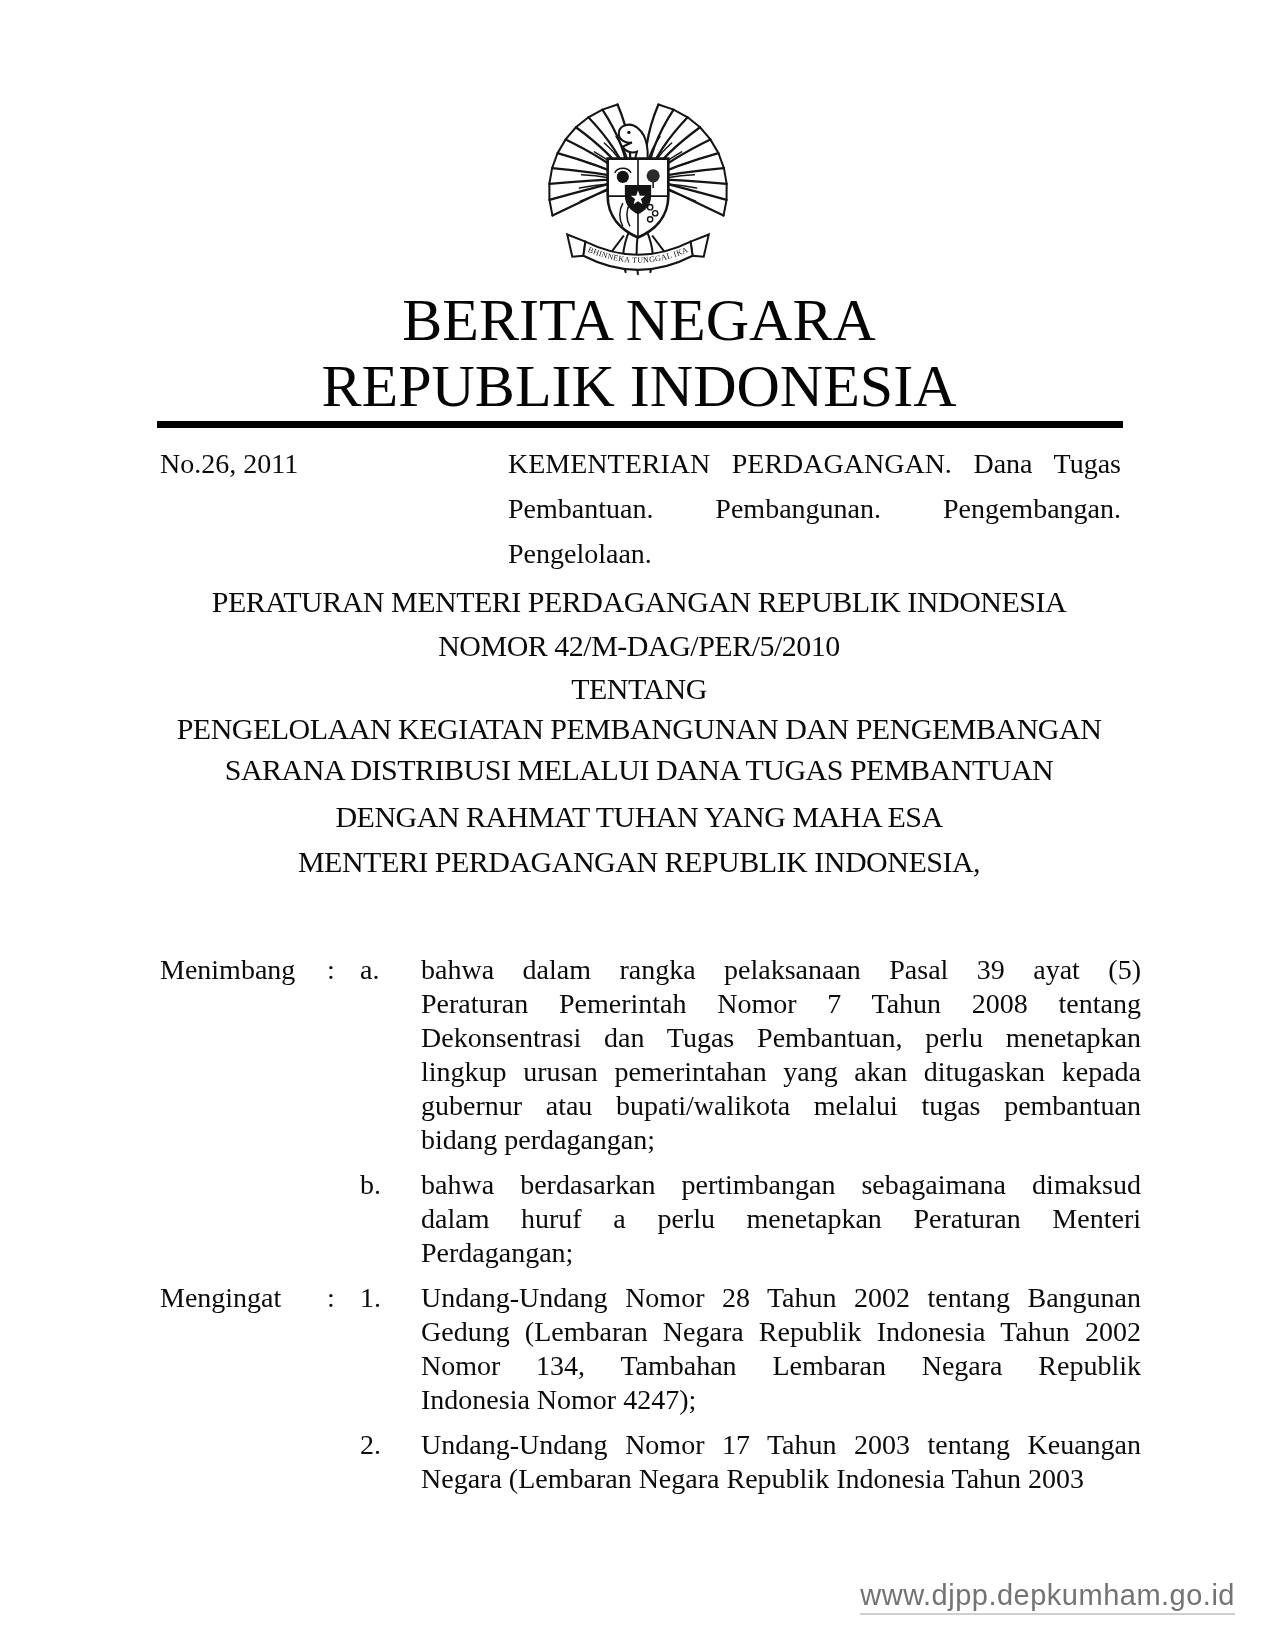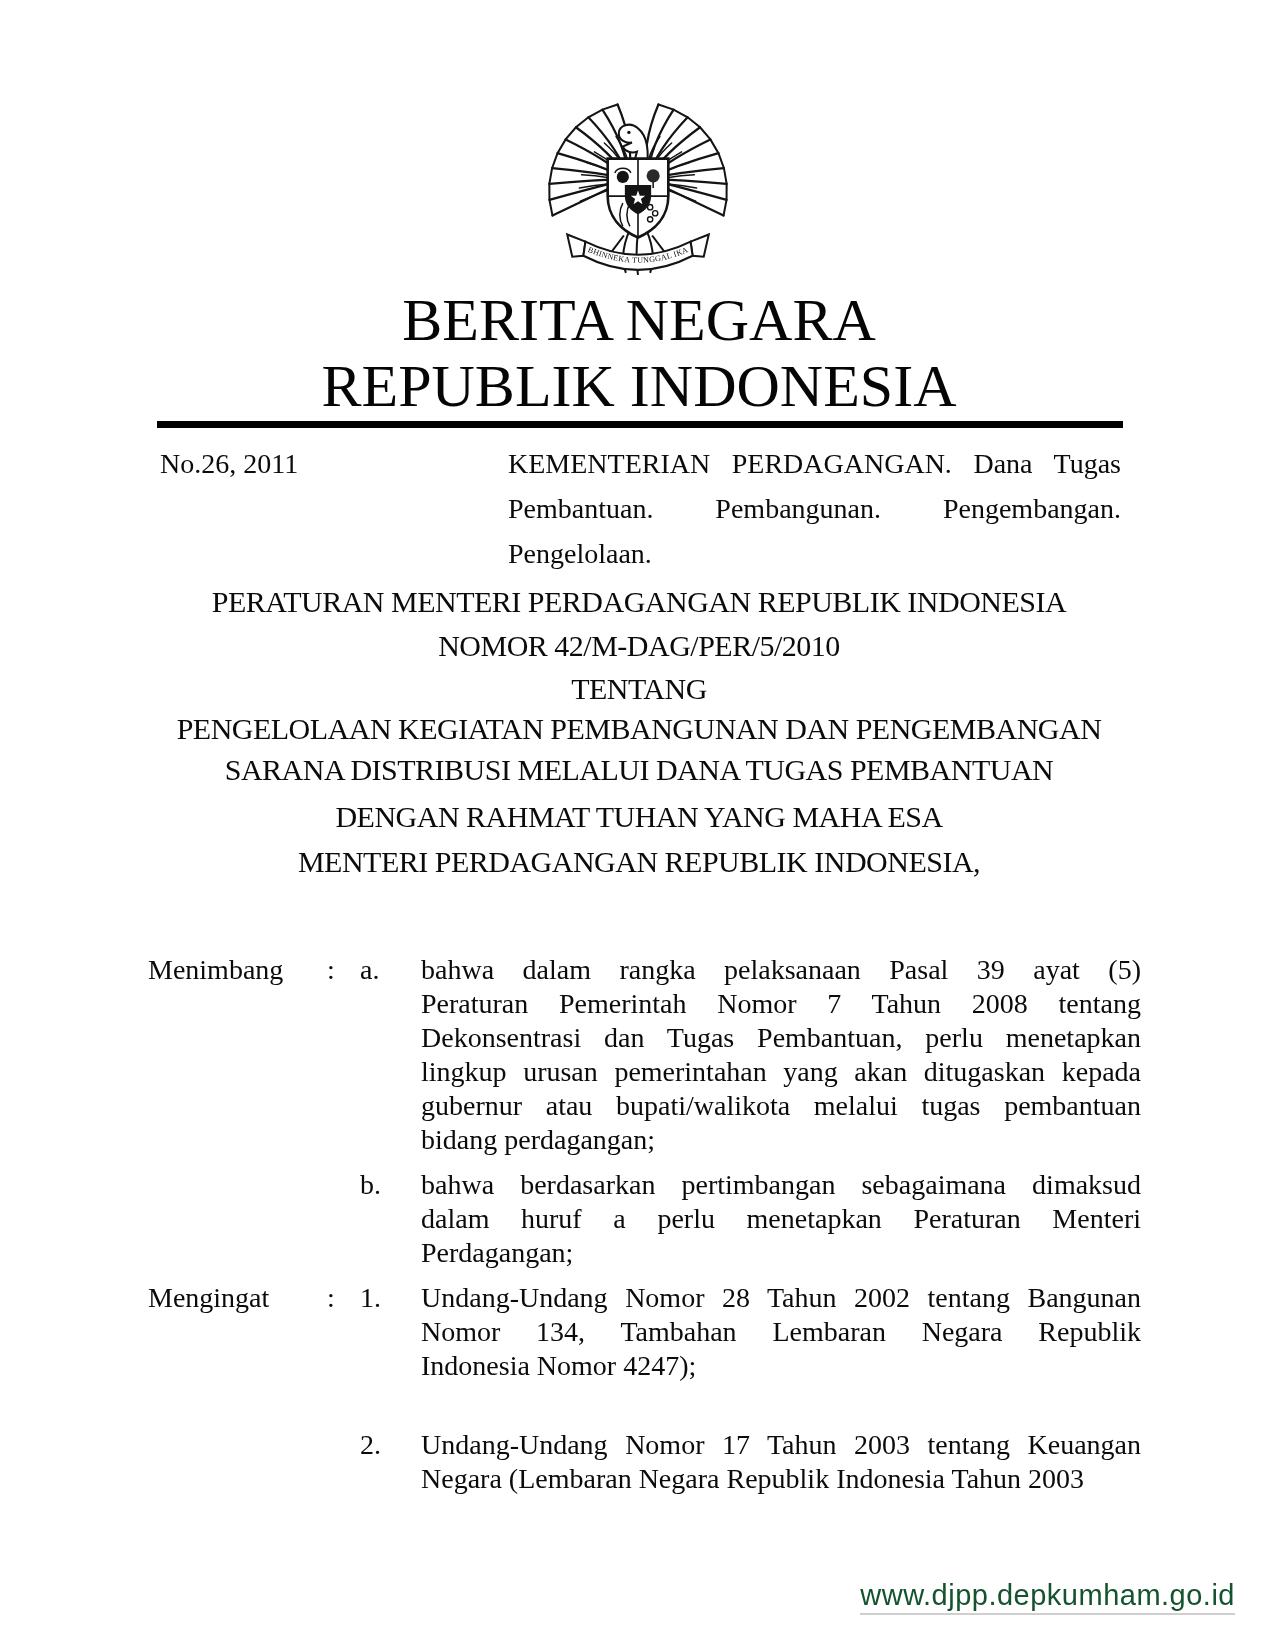--- a/index.html
+++ b/index.html
@@ -29,36 +29,36 @@
   .hline { font-size:30px; line-height:34px; letter-spacing:-0.5px; }
   .h1 { top:585px; }
   .h2 { top:629px; }
   .h3 { top:672px; }
   .h4 { top:712px; }
   .h5 { top:753px; }
   .h6 { top:800px; }
   .h7 { top:845px; }
 
   
-  .blabel { left:148px; font-size:28px; line-height:34px; white-space:nowrap; }
+  .blabel { left:160px; font-size:28px; line-height:34px; white-space:nowrap; }
   .bcolon { left:327px; font-size:28px; line-height:34px; }
   .bmarker { left:360px; font-size:28px; line-height:34px; }
   .btext  { left:401px; width:720px; font-size:28px; line-height:34px;margin-left:20px; }
 
   .t-a  { top:953px; }
   .t-b  { top:1168px; }
   .t-m1 { top:1281px; }
   .t-m2 { top:1428px; }
 
   
   .footer-url {
     right:40px; top:1581px;
     font-family:"Liberation Sans", sans-serif;
     font-size:29px; line-height:1; letter-spacing:0.5px;
-    color:#14532d; border-bottom:2px solid #cfcfcf; padding-bottom:3px;
+    color:#737373; border-bottom:2px solid #cfcfcf; padding-bottom:3px;
     white-space:nowrap;
   }
 </style>
 </head>
 <body>
 
 <div class="page">
 
   <div class="abs emblem">
     <svg viewBox="0 0 184 178" xmlns="http://www.w3.org/2000/svg">
@@ -183,20 +183,21 @@
     <div class="jline">dalam huruf a perlu menetapkan Peraturan Menteri</div>
     <div class="lline">Perdagangan;</div>
   </div>
 
   <div class="abs blabel t-m1">Mengingat</div>
   <div class="abs bcolon t-m1">:</div>
 
   <div class="abs bmarker t-m1">1.</div>
   <div class="abs btext t-m1">
     <div class="jline">Undang-Undang Nomor 28 Tahun 2002 tentang Bangunan</div>
+    <div class="jline">Gedung (Lembaran Negara Republik Indonesia Tahun 2002</div>
     <div class="jline">Nomor 134, Tambahan Lembaran Negara Republik</div>
     <div class="lline">Indonesia Nomor 4247);</div>
   </div>
 
   <div class="abs bmarker t-m2">2.</div>
   <div class="abs btext t-m2">
     <div class="jline">Undang-Undang Nomor 17 Tahun 2003 tentang Keuangan</div>
     <div class="lline">Negara (Lembaran Negara Republik Indonesia Tahun 2003</div>
   </div>
 

